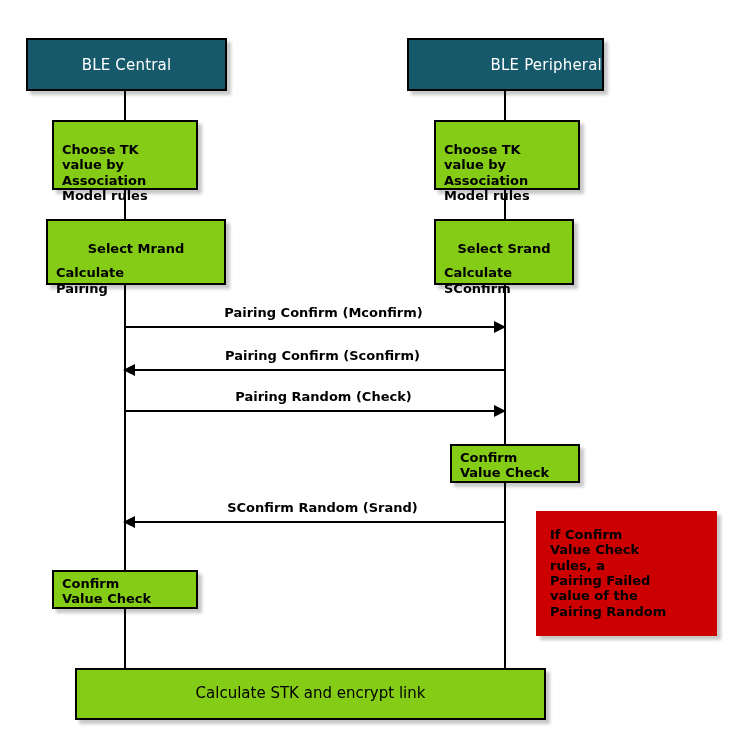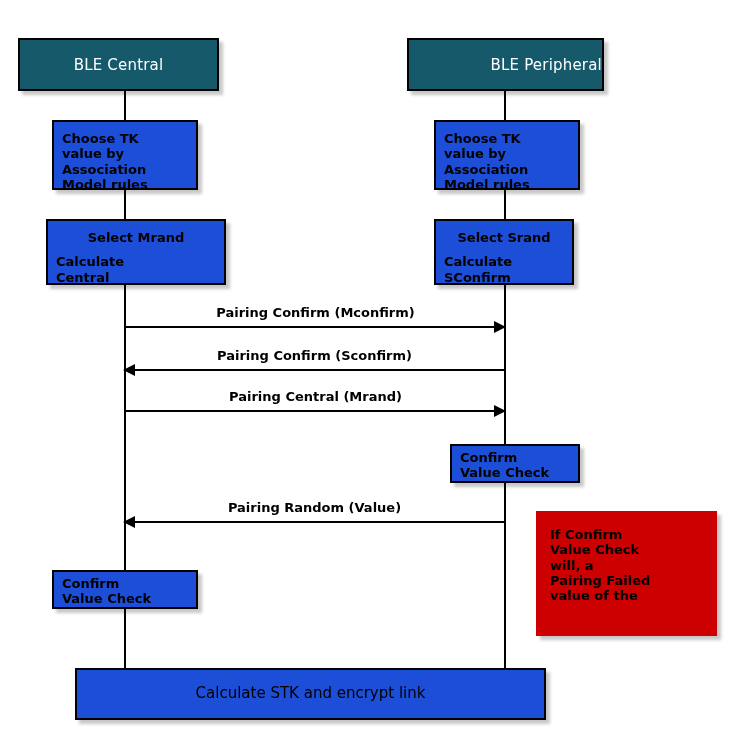--- a/index.html
+++ b/index.html
@@ -38,28 +38,28 @@
     font-weight: normal;
     letter-spacing: 0.2px;
     box-shadow: 4px 4px 3px rgba(0,0,0,0.22);
     font-family: "DejaVu Sans", sans-serif;
   }
 
   
   .box {
     position: absolute;
     box-sizing: border-box;
-    background: #1d4ed8;
+    background: #84cc16;
     border: 2px solid #000000;
     box-shadow: 4px 4px 3px rgba(0,0,0,0.22);
     font-size: 13px;
     font-weight: bold;
     color: #000000;
     line-height: 1.18;
-    padding: 9px 8px;
+    padding: 20px 8px;
     font-family: "DejaVu Sans", sans-serif;
   }
   .box .line-center { text-align: center; }
   .box .line-left   { text-align: left; }
   .box .gap         { height: 9px; }
 
   .box.wide {
     display: flex;
     align-items: center;
     justify-content: center;
@@ -102,39 +102,39 @@
     right: -1px;
     border-left: 12px solid #000000;
   }
   .message.to-left .arrow-head {
     left: -1px;
     border-right: 12px solid #000000;
   }
   .message .msg-label {
     position: absolute;
     bottom: 6px;
-    left: 0;
+    left: 8px;
     width: 100%;
     text-align: center;
     font-size: 13px;
     font-weight: bold;
     color: #000000;
     white-space: nowrap;
     font-family: "DejaVu Sans", sans-serif;
   }
 </style>
 </head>
 <body>
 
 <div id="diagram">
 
   <div class="lifeline" style="left:124px; top:91px; height:578px;"></div>
   <div class="lifeline" style="left:504px; top:91px; height:578px;"></div>
 
-  <div class="participant" style="left:18px; top:38px; width:201px; height:53px; background:#16596b;">
+  <div class="participant" style="left:26px; top:38px; width:201px; height:53px; background:#16596b;">
     <span>BLE Central</span>
   </div>
   <div class="participant" style="left:407px; top:38px; width:197px; height:53px; background:#16596b;justify-content:flex-end;">
     <span>BLE Peripheral</span>
   </div>
 
   <div class="box" style="left:52px; top:120px; width:146px; height:70px;">
     <div class="line-left">Choose TK</div>
     <div class="line-left">value by</div>
     <div class="line-left">Association</div>
@@ -145,21 +145,21 @@
     <div class="line-left">Choose TK</div>
     <div class="line-left">value by</div>
     <div class="line-left">Association</div>
     <div class="line-left">Model rules</div>
   </div>
 
   <div class="box" style="left:46px; top:219px; width:180px; height:66px;">
     <div class="line-center">Select Mrand</div>
     <div class="gap"></div>
     <div class="line-left">Calculate</div>
-    <div class="line-left">Central</div>
+    <div class="line-left">Pairing</div>
   </div>
 
   <div class="box" style="left:434px; top:219px; width:140px; height:66px;">
     <div class="line-center">Select Srand</div>
     <div class="gap"></div>
     <div class="line-left">Calculate</div>
     <div class="line-left">SConfirm</div>
   </div>
 
   <div class="message to-right" style="left:126px; top:326px; width:379px;">
@@ -170,40 +170,41 @@
 
   <div class="message to-left" style="left:124px; top:369px; width:381px;">
     <div class="msg-line"></div>
     <div class="arrow-head"></div>
     <div class="msg-label">Pairing Confirm (Sconfirm)</div>
   </div>
 
   <div class="message to-right" style="left:126px; top:410px; width:379px;">
     <div class="msg-line"></div>
     <div class="arrow-head"></div>
-    <div class="msg-label">Pairing Central (Mrand)</div>
+    <div class="msg-label">Pairing Random (Check)</div>
   </div>
 
   <div class="box" style="left:450px; top:444px; width:130px; height:39px; padding-top:4px;">
     <div class="line-left">Confirm</div>
     <div class="line-left">Value Check</div>
   </div>
 
   <div class="note-red" style="left:536px; top:511px; width:181px; height:125px; background:#cc0000;">
     <div>If Confirm</div>
     <div>Value Check</div>
-    <div>will, a</div>
+    <div>rules, a</div>
     <div>Pairing Failed</div>
     <div>value of the</div>
+    <div>Pairing Random</div>
   </div>
 
   <div class="message to-left" style="left:124px; top:521px; width:381px;">
     <div class="msg-line"></div>
     <div class="arrow-head"></div>
-    <div class="msg-label">Pairing Random (Value)</div>
+    <div class="msg-label">SConfirm Random (Srand)</div>
   </div>
 
   <div class="box" style="left:52px; top:570px; width:146px; height:39px; padding-top:4px;">
     <div class="line-left">Confirm</div>
     <div class="line-left">Value Check</div>
   </div>
 
   <div class="box wide" style="left:75px; top:668px; width:471px; height:52px;">
     <span>Calculate STK and encrypt link</span>
   </div>

